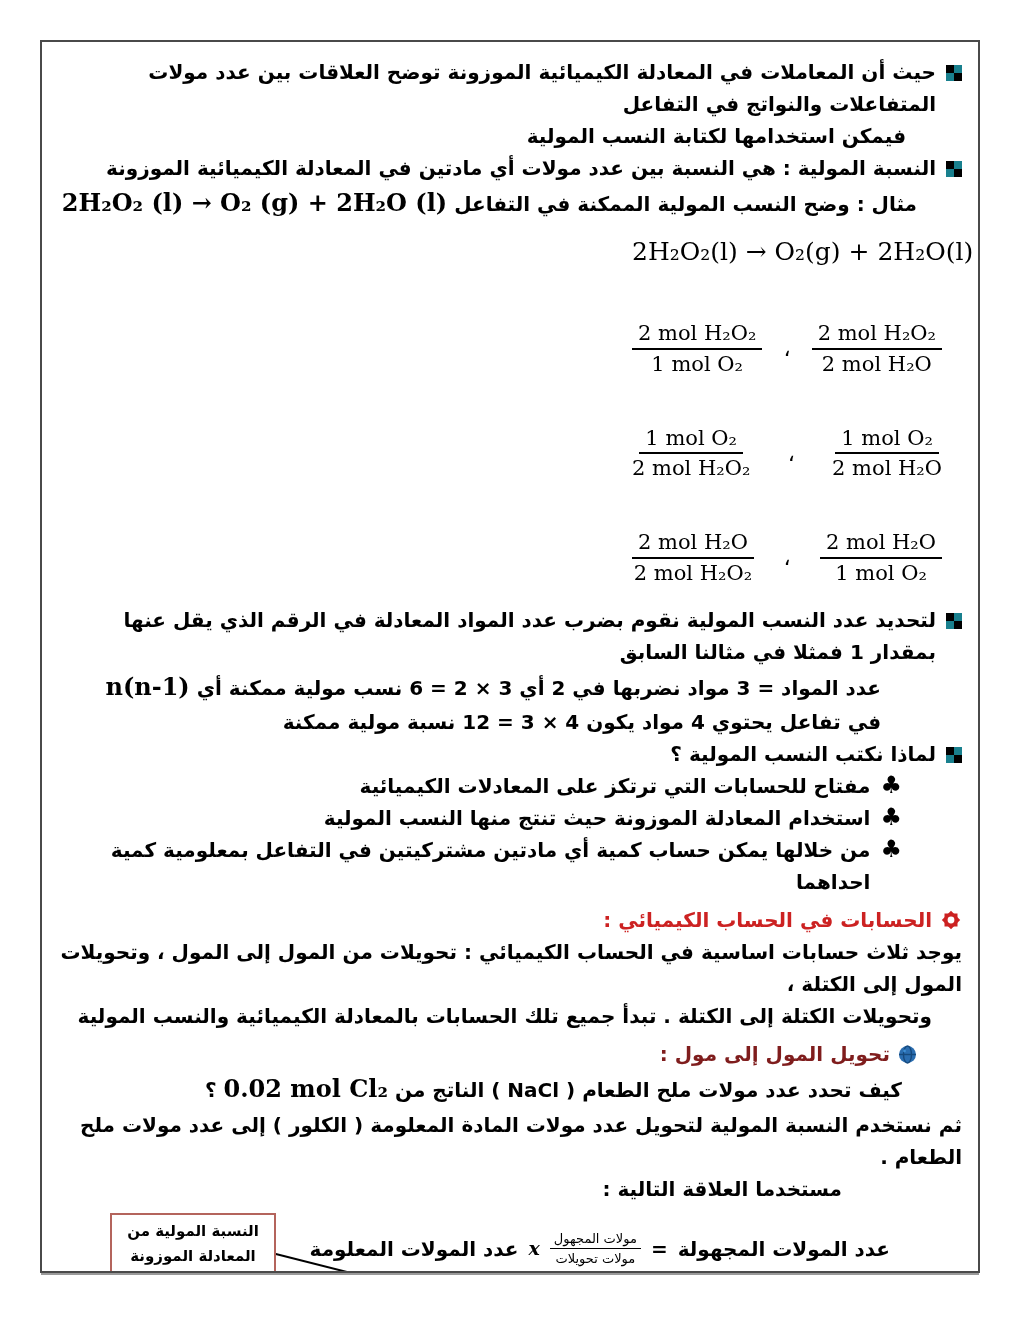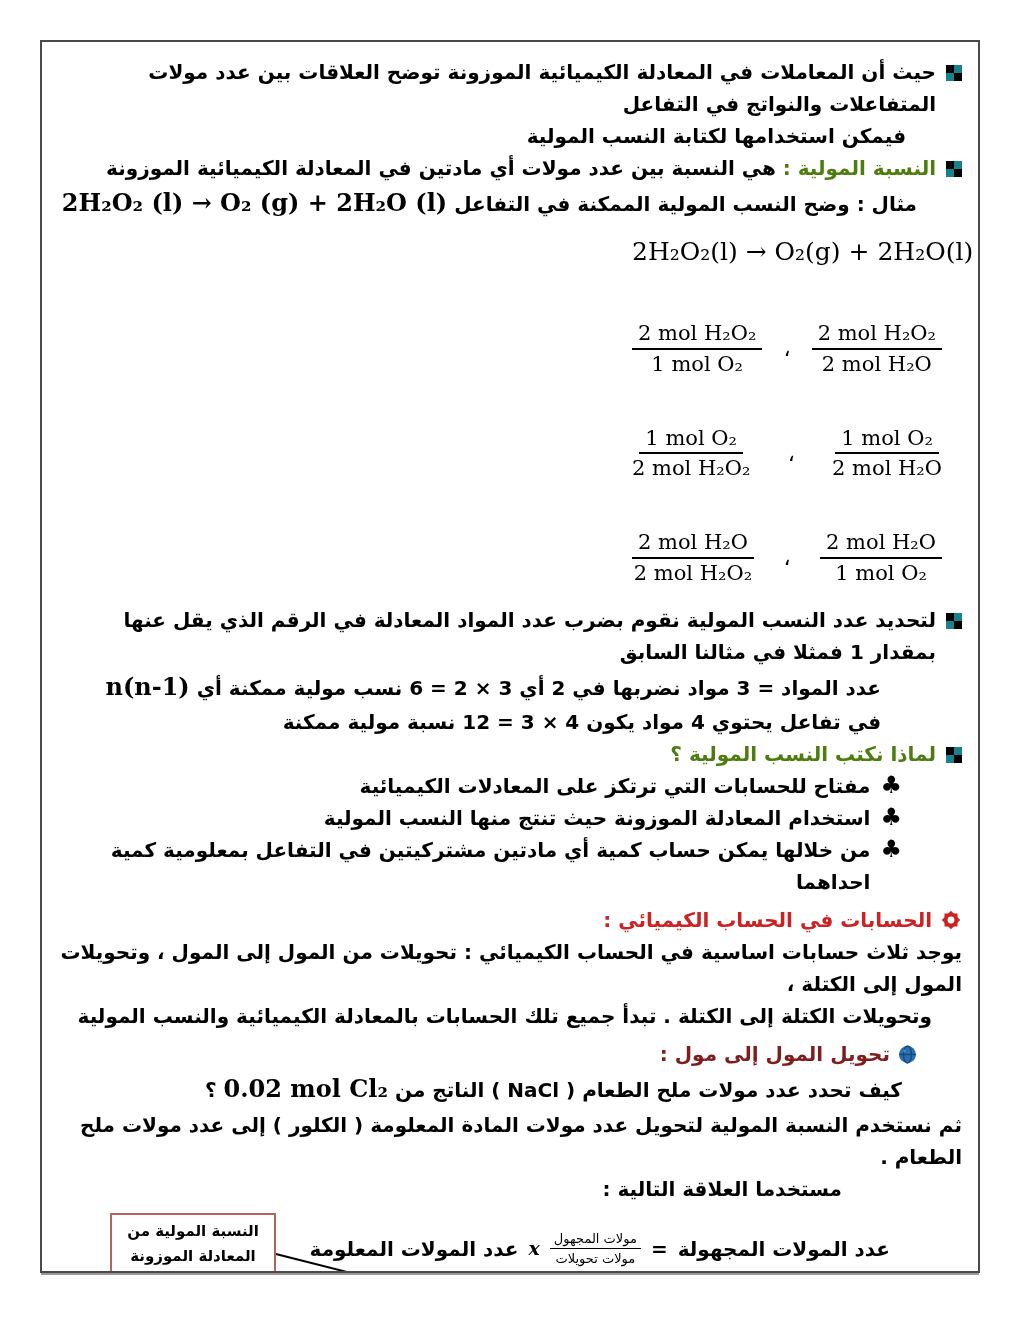--- a/index.html
+++ b/index.html
@@ -24,21 +24,21 @@
   }
   
   .brow{display:flex;gap:10px;align-items:flex-start;}
   .checker{
     flex:0 0 auto;width:16px;height:16px;margin-top:9px;
     background:conic-gradient(#19808e 0 25%, #000 0 50%, #19808e 0 75%, #000 0);
   }
   .club{flex:0 0 auto;font-size:24px;line-height:1.3;color:#000;}
   .btext{flex:1 1 auto;}
   
-  .teal{color:#4d7c0f;}
+  .teal{color:#000000;}
   .navy{color:#7f1d1d;}
   .redhead{color:#cc2222;}
   .hrow{display:flex;gap:8px;align-items:center;}
   .icon-svg{flex:0 0 auto;display:inline-block;}
   .eq{
     font-family:"DejaVu Serif","Liberation Serif",serif;
     font-weight:bold;direction:ltr;unicode-bidi:isolate;display:inline-block;
     font-size:24px;
   }
   .math{

